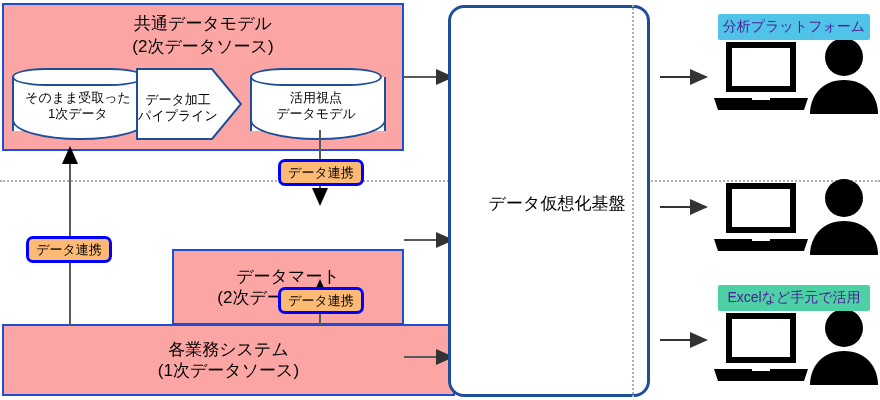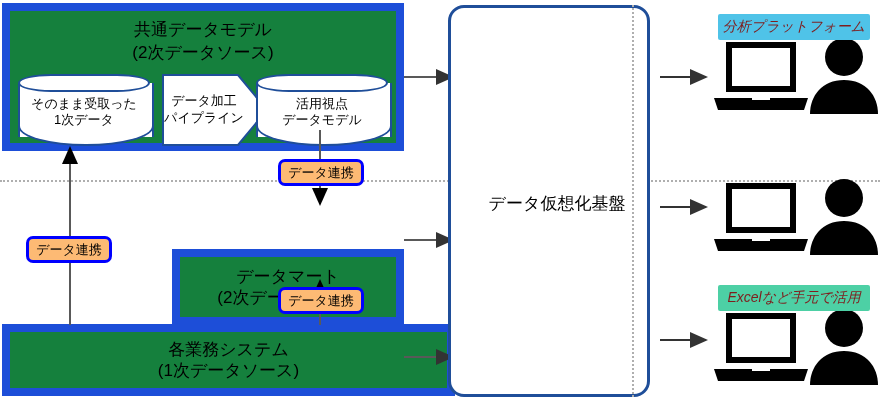--- a/index.html
+++ b/index.html
@@ -10,22 +10,22 @@
   #canvas{
     position:relative;
     width:880px;height:400px;
     background:#ffffff;
     overflow:hidden;
   }
   .abs{position:absolute;}
   
   .box{
     box-sizing:border-box;
-    border:8px solid #1d4ed8;
-    background:#15803d;
+    border:2px solid #1d4ed8;
+    background:#fca5a5;
     display:flex;
     align-items:center;
     justify-content:center;
     text-align:center;
     line-height:1.25;
   }
   .box-title{
     font-size:17px;
     color:#000;
     white-space:pre-line;
@@ -59,21 +59,21 @@
     background:#ffffff;
     box-sizing:border-box;
   }
   .cyl-label{
     position:absolute;left:0;top:50%;transform:translateY(-42%);
     width:100%;text-align:center;font-size:13px;line-height:1.25;
     white-space:pre-line;z-index:3;
   }
   
   #pipeline{
-    position:absolute;left:152px;top:63px;width:106px;height:72px;
+    position:absolute;left:132px;top:63px;width:106px;height:81px;
   }
   #pipeline svg{display:block;}
   #pipeline .plabel{
     position:absolute;left:0;top:50%;transform:translateY(-50%);
     width:84px;text-align:center;font-size:13px;line-height:1.3;
     white-space:pre-line;
   }
   
   .badge{
     position:absolute;
@@ -107,23 +107,22 @@
   
   #h-dotted{
     position:absolute;left:0;top:180px;width:880px;height:0;
     border-top:2px dotted #AFAFAF;z-index:1;
   }
   
   .consumer{position:absolute;width:180px;height:120px;}
   .banner{
     position:absolute;left:28px;top:0;width:152px;height:26px;
     display:flex;align-items:center;justify-content:center;
-    font-size:14px;color:#7f1d1d;border-radius:2px;z-index:3;
+    font-size:14px;color:#4c1d95;border-radius:2px;z-index:3;
     white-space:nowrap;
-    font-style:italic;
   }
   .laptop{position:absolute;left:22px;top:26px;width:98px;height:74px;z-index:2;}
   .person{position:absolute;left:118px;top:24px;width:72px;height:76px;z-index:2;}
   
   #wires{position:absolute;left:0;top:0;width:880px;height:400px;z-index:2;}
   #wires-top{position:absolute;left:0;top:0;width:880px;height:400px;z-index:7;}
 </style>
 </head>
 <body>
 

